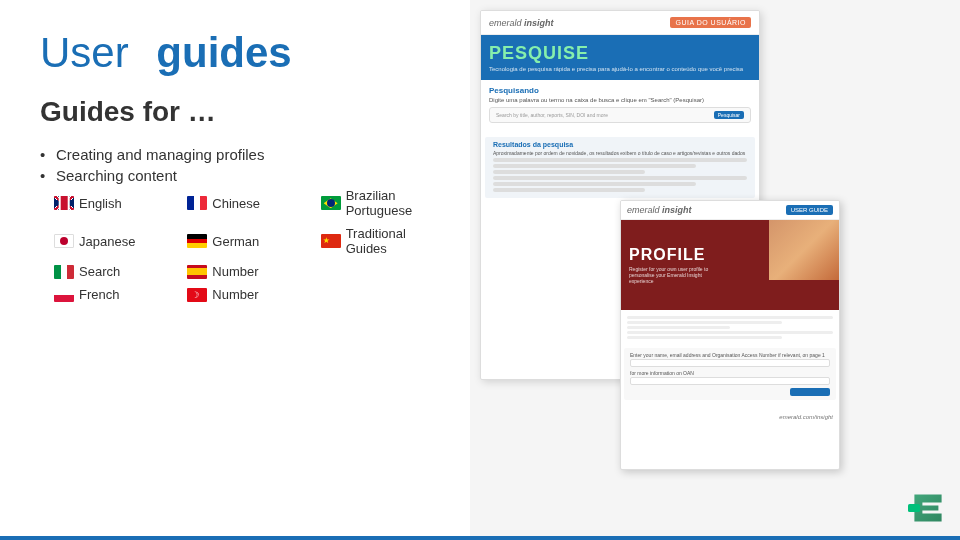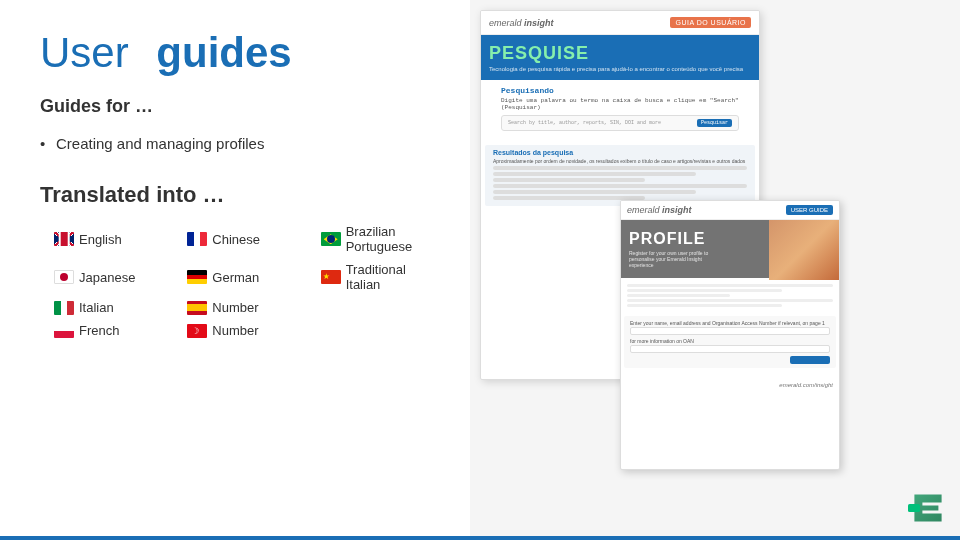--- a/index.html
+++ b/index.html
@@ -33,29 +33,28 @@
       margin-bottom: 20px;
       line-height: 1.1;
     }
 
     .page-title strong {
       font-weight: 900;
       margin-left: 16px;
     }
 
     .section-heading {
-      font-size: 18px;
+      font-size: 28px;
       font-weight: 700;
       color: #333;
       margin-bottom: 16px;
     }
 
     .bullet-list {
       list-style: none;
-      margin-bottom: 28px;
     }
 
     .bullet-list li {
       font-size: 15px;
       color: #333;
       padding: 2px 0;
       padding-left: 16px;
       position: relative;
     }
 
@@ -278,22 +277,21 @@
       letter-spacing: 1px;
     }
 
     .pesquise-subtitle {
       color: rgba(255,255,255,0.8);
       font-size: 6px;
       margin-top: 2px;
     }
 
     .pesquisando-section {
-      padding: 6px 20px;
-      font-family: Liberation Mono, monospace;
+      padding: 6px 8px;
     }
 
     .section-title-pt {
       font-size: 8px;
       font-weight: 700;
       color: #1a6eb5;
     }
 
     .section-desc {
       font-size: 6px;
@@ -375,22 +373,22 @@
     .user-guide-badge {
       background: #1a6eb5;
       color: #fff;
       font-size: 6px;
       padding: 2px 5px;
       border-radius: 2px;
       text-transform: uppercase;
     }
 
     .profile-banner {
-      background: #737373;
-      padding: 10px 8px;
+      background: #7f1d1d;
+      padding: 26px 8px;
       position: relative;
     }
 
     .profile-text {
       color: #fff;
       font-size: 16px;
       font-weight: 900;
       letter-spacing: 1px;
     }
 
@@ -480,23 +478,23 @@
 
   <div class="left-panel">
     <h1 class="page-title">
       <span>User </span><strong>guides</strong>
     </h1>
 
     <h2 class="section-heading">Guides for …</h2>
 
     <ul class="bullet-list">
       <li><span>Creating and managing profiles</span></li>
+      <li><span>Searching content</span></li>
     </ul>
 
-    <h2 class="translated-heading">Translated into …</h2>
 
     <div class="languages-grid">
 
       <div class="lang-item">
         <span class="flag flag-uk"></span>
         <span>English</span>
       </div>
       <div class="lang-item">
         <span class="flag flag-fr"></span>
         <span>Chinese</span>
@@ -509,26 +507,26 @@
       <div class="lang-item">
         <span class="flag flag-jp"></span>
         <span>Japanese</span>
       </div>
       <div class="lang-item">
         <span class="flag flag-de"></span>
         <span>German</span>
       </div>
       <div class="lang-item">
         <span class="flag flag-cn"></span>
-        <span>Traditional Italian</span>
+        <span>Traditional Guides</span>
       </div>
 
       <div class="lang-item">
         <span class="flag flag-it"></span>
-        <span>Italian</span>
+        <span>Search</span>
       </div>
       <div class="lang-item">
         <span class="flag flag-es"></span>
         <span>Number</span>
       </div>
       <div class="lang-item"></div>
 
       <div class="lang-item">
         <span class="flag flag-pl"></span>
         <span>French</span>

